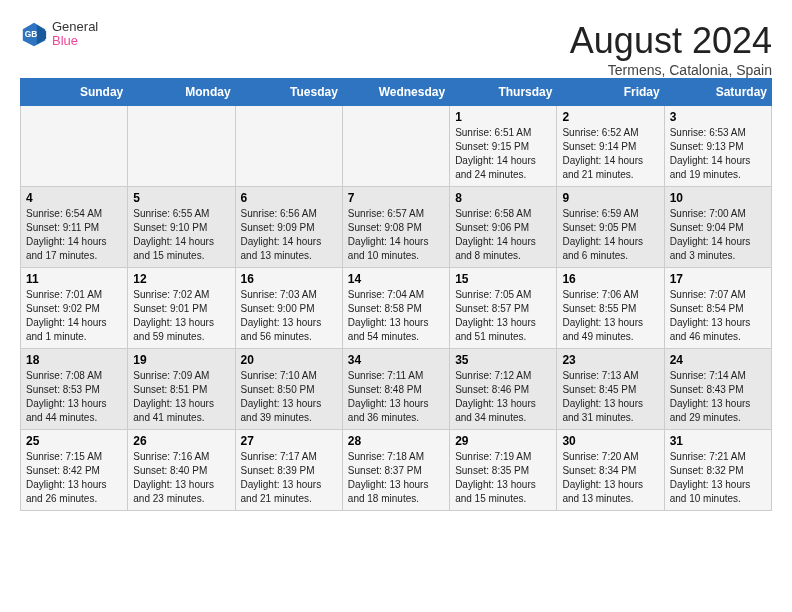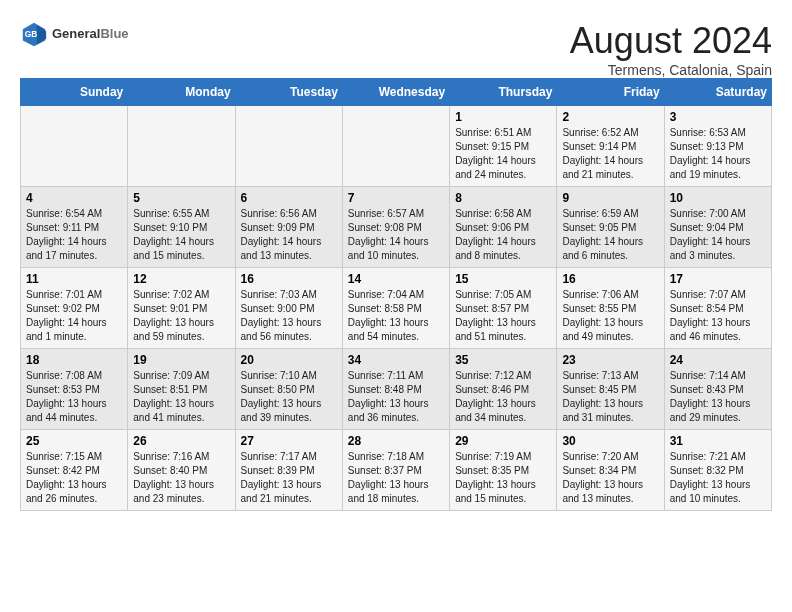--- a/index.html
+++ b/index.html
@@ -16,27 +16,27 @@
       align-items: flex-start;
       margin-bottom: 0;
     }
     .logo {
       display: flex;
       align-items: center;
       gap: 4px;
     }
     .logo-text {
       display: flex;
-      flex-direction: row;
+      flex-direction: column;
       font-size: 13px;
-      font-weight: bold;
+      font-weight: normal;
       line-height: 1.1;
     }
     .logo-general { color: #333; }
-    .logo-blue { color: #737373; }
+    .logo-blue { color: #ec4899; }
     .logo-icon {
       width: 28px;
       height: 28px;
     }
     .title-area {
       text-align: right;
     }
     .main-title {
       font-size: 36px;
       font-weight: normal;

